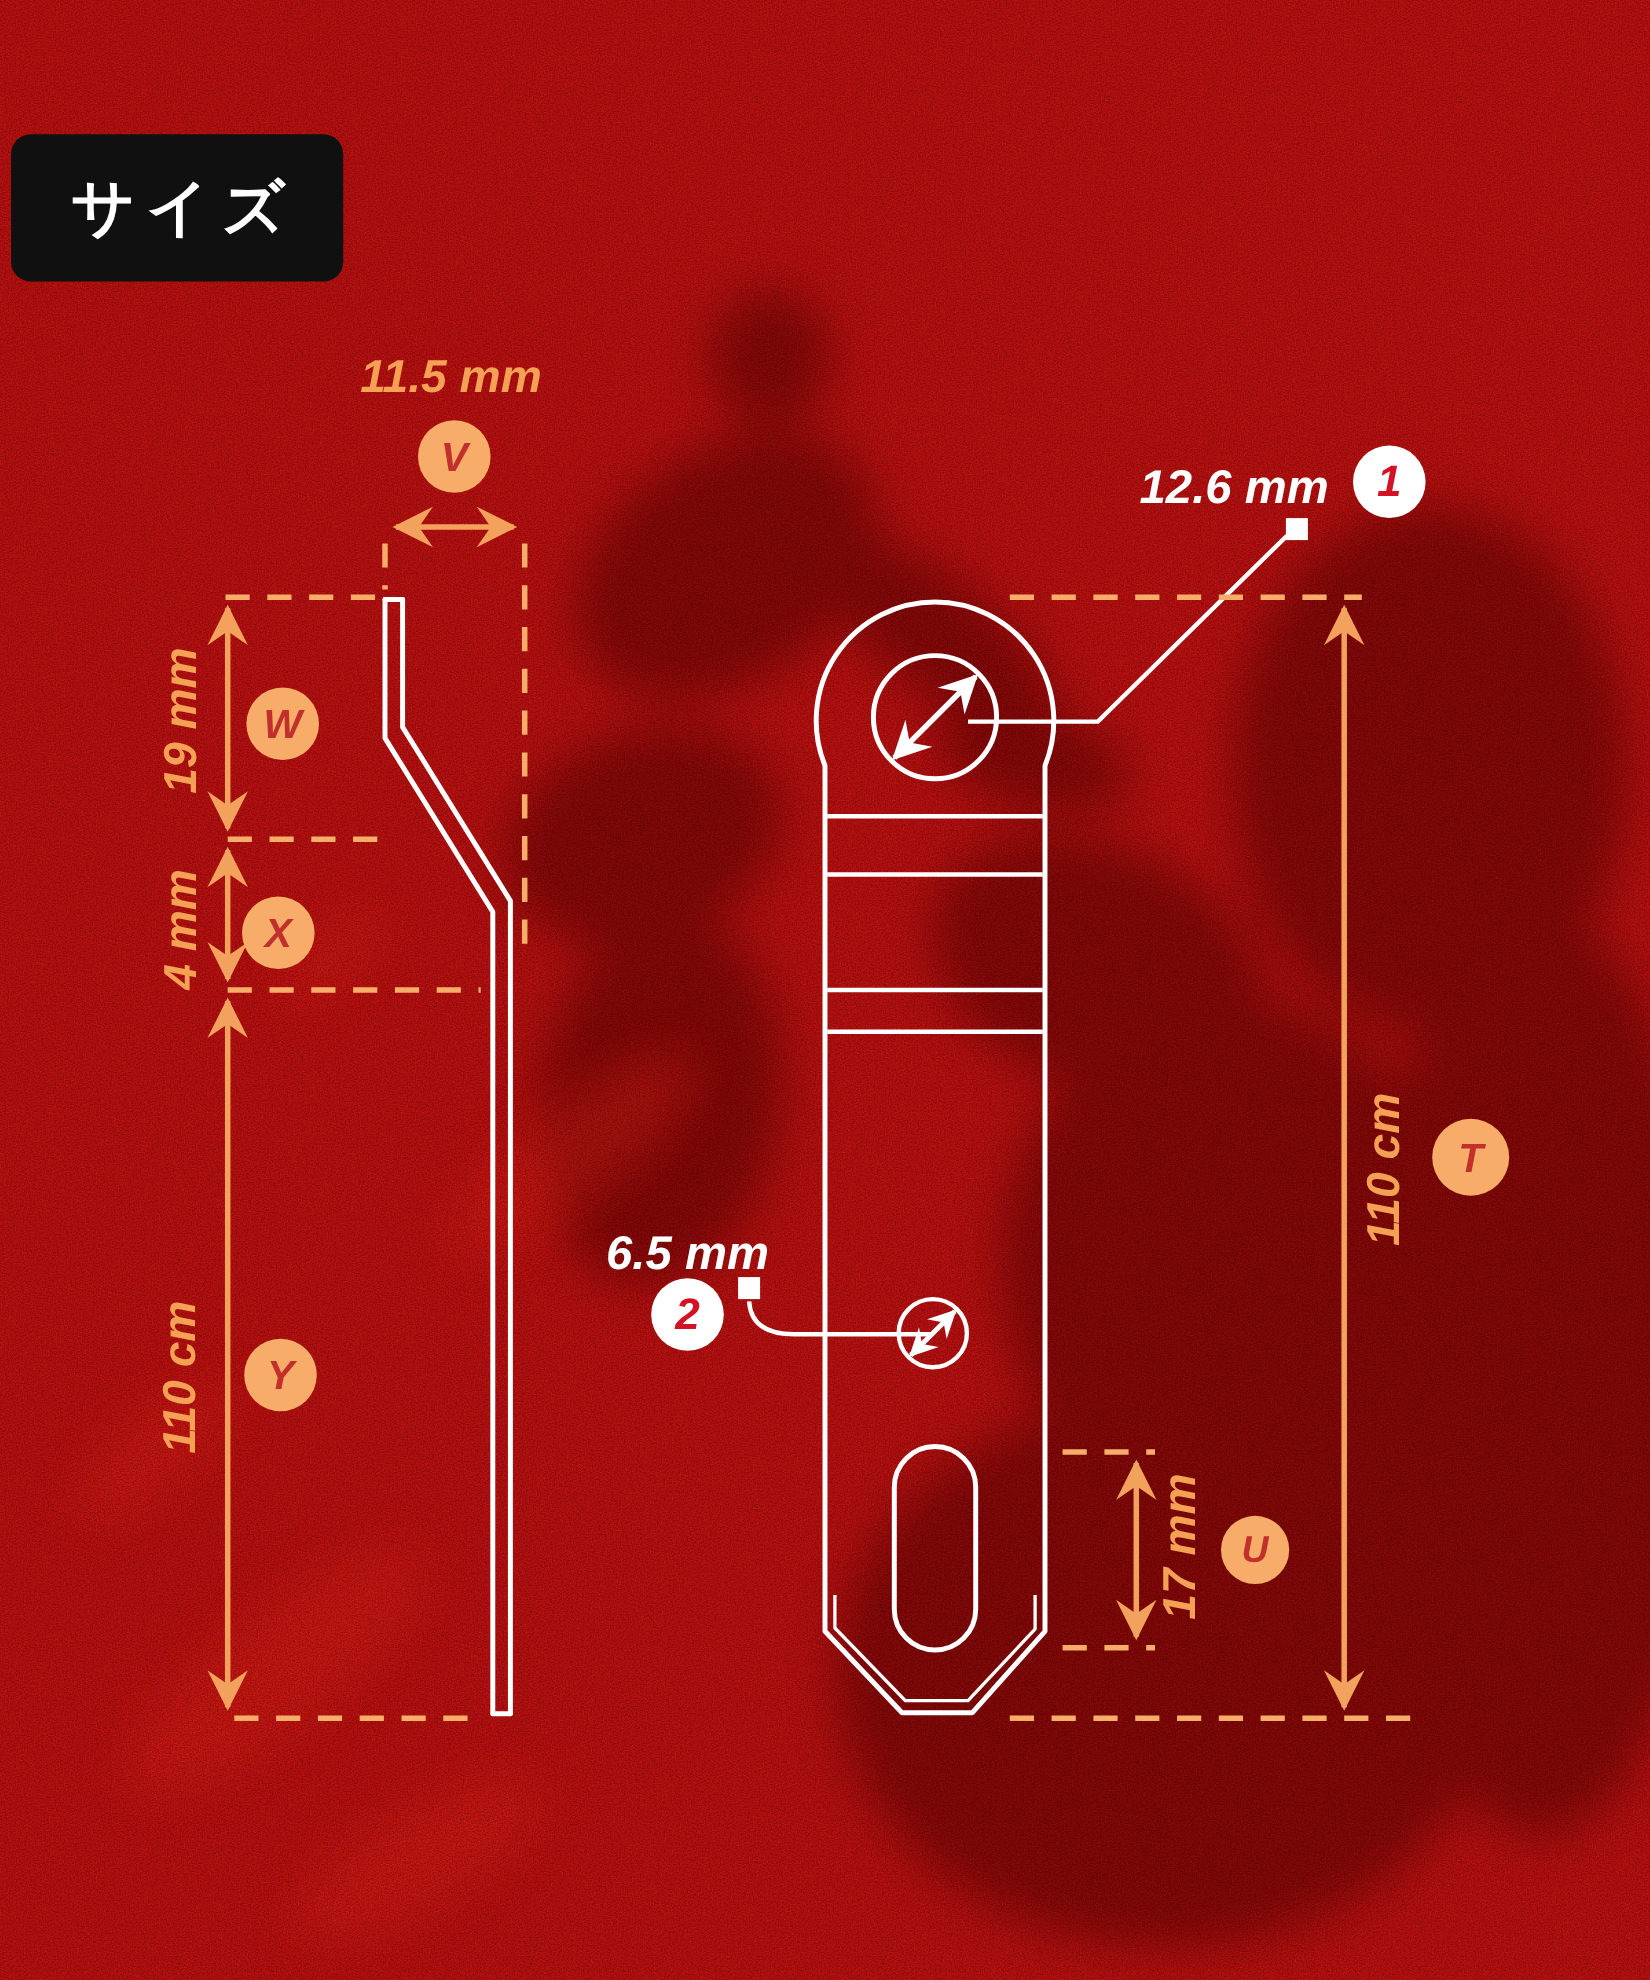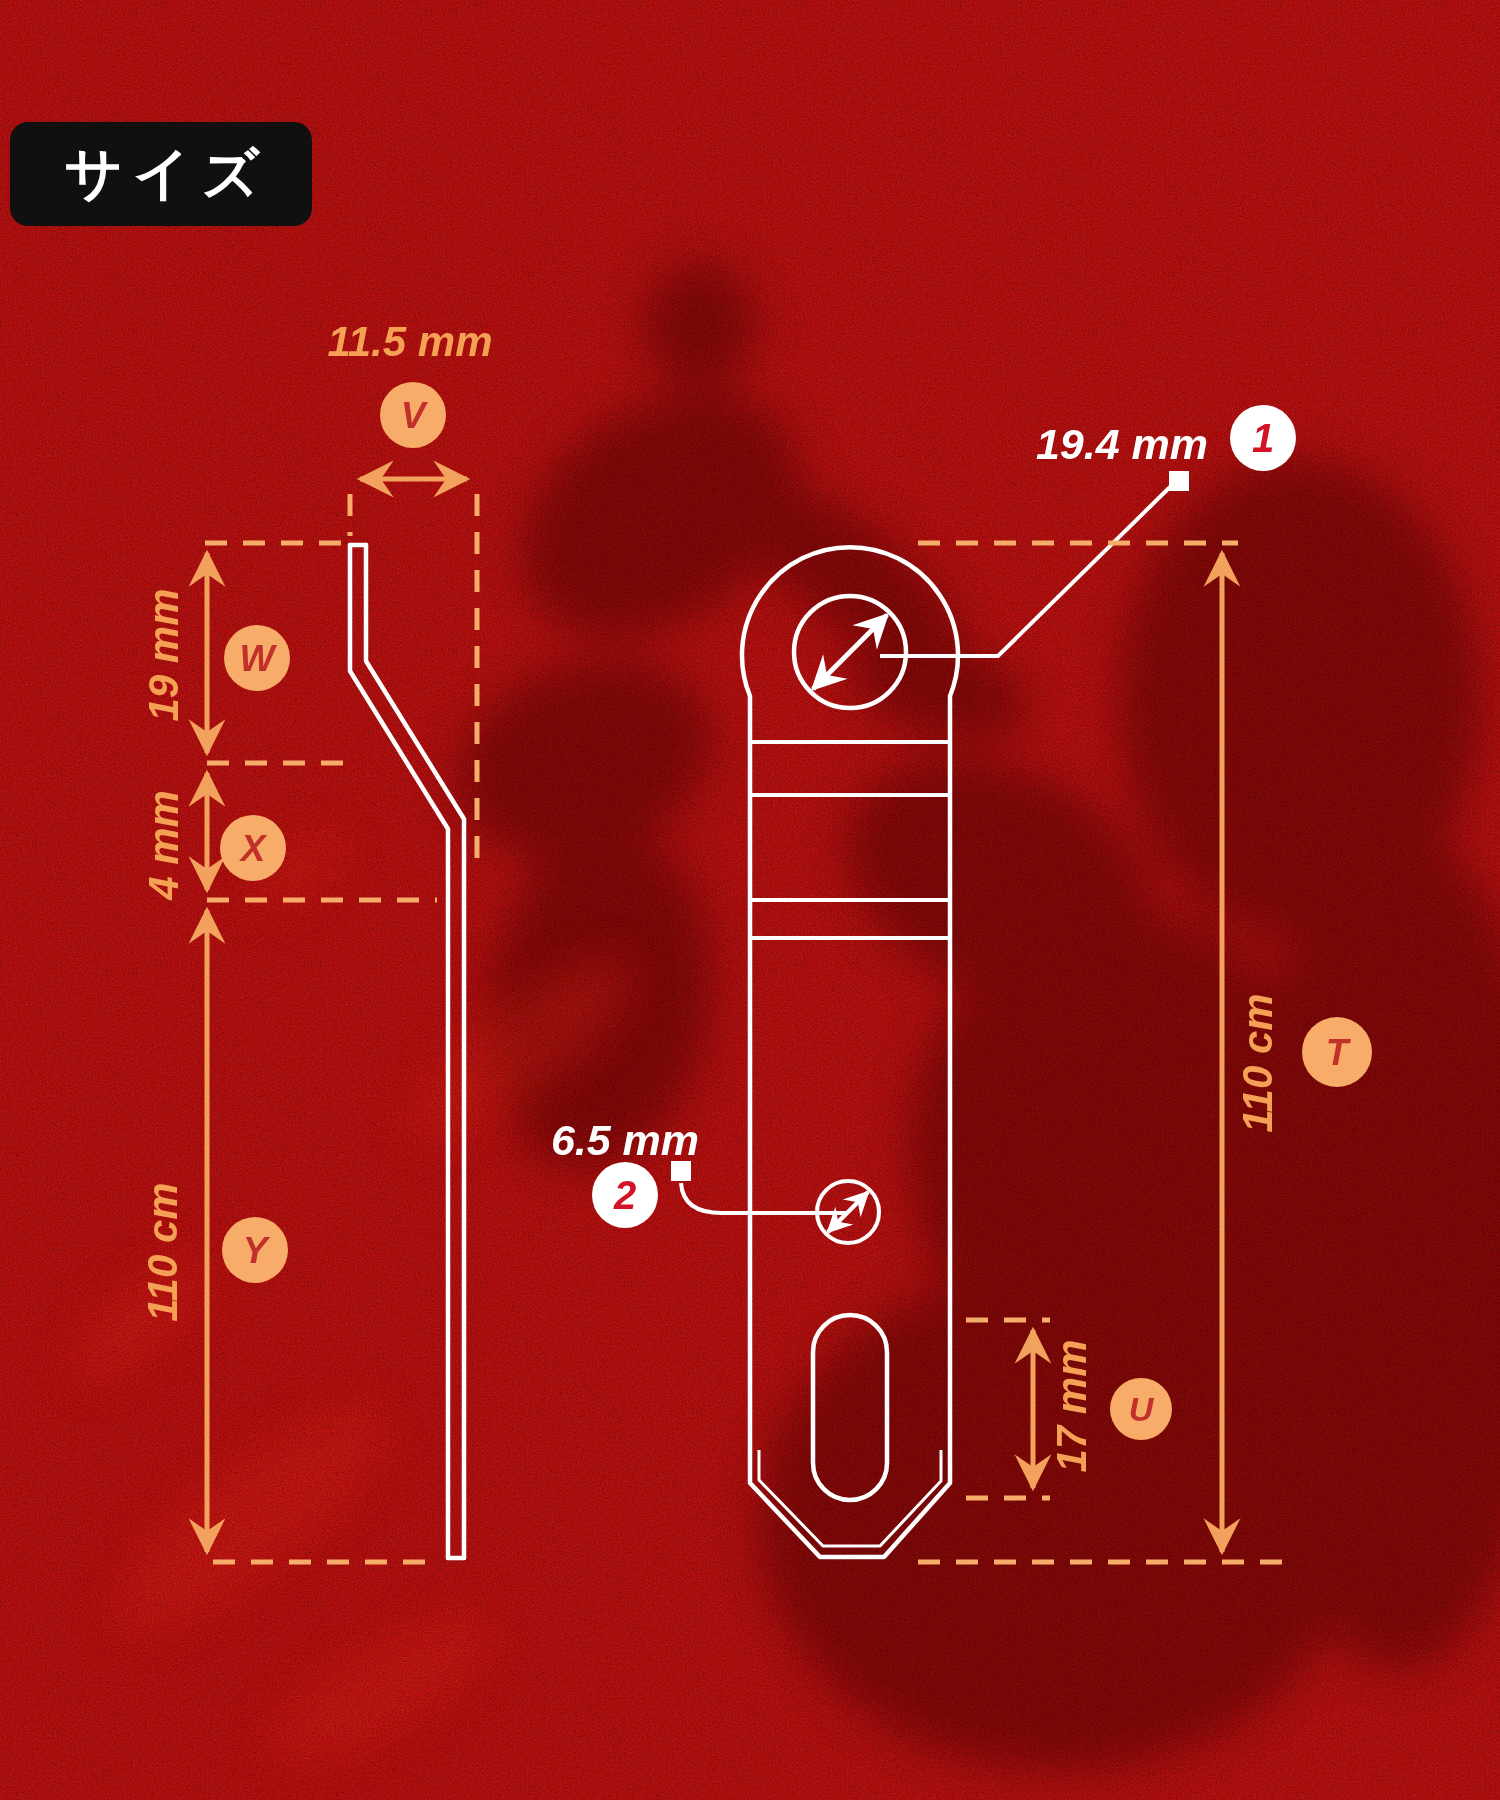--- a/index.html
+++ b/index.html
@@ -18,21 +18,21 @@
   .cbadge{
     position:absolute;border-radius:50%;transform:translate(-50%,-50%);
     display:flex;align-items:center;justify-content:center;
     font-style:italic;font-weight:800;line-height:1;
   }
   .cbadge.orange{width:66px;height:66px;background:#F8AC69;color:#C2302C;font-size:37px;}
   .cbadge.small{width:62px;height:62px;font-size:34px;}
   .cbadge.big{width:70px;height:70px;}
   .cbadge.white{width:66px;height:66px;background:#ffffff;color:#D31226;font-size:40px;}
   .title-badge{
-    position:absolute;left:10px;top:122px;width:302px;height:104px;
+    position:absolute;left:10px;top:122px;width:302px;height:134px;
     background:#101010;border-radius:18px;
     display:flex;align-items:center;justify-content:center;
   }
   .title-badge span{
     color:#ffffff;font-size:57px;font-weight:800;letter-spacing:10px;
     padding-left:12px;font-family:"DejaVu Sans","Liberation Sans",sans-serif;
   }
 </style>
 </head>
 <body>
@@ -154,21 +154,21 @@
 
   <div class="lbl orange rot" style="left:164px;top:655px;">19 mm</div>
   <div class="cbadge orange" style="left:257px;top:658px;">W</div>
 
   <div class="lbl orange rot" style="left:164px;top:845px;">4 mm</div>
   <div class="cbadge orange" style="left:253px;top:848px;">X</div>
 
   <div class="lbl orange rot" style="left:163px;top:1252px;">110 cm</div>
   <div class="cbadge orange" style="left:255px;top:1250px;">Y</div>
 
-  <div class="lbl white" style="left:1122px;top:444px;">19.4 mm</div>
+  <div class="lbl white" style="left:1122px;top:444px;">12.6 mm</div>
   <div class="cbadge white" style="left:1263px;top:438px;">1</div>
 
   <div class="lbl white" style="left:625px;top:1140px;">6.5 mm</div>
   <div class="cbadge white" style="left:625px;top:1195px;">2</div>
 
   <div class="lbl orange rot" style="left:1072px;top:1406px;">17 mm</div>
   <div class="cbadge orange small" style="left:1141px;top:1409px;">U</div>
 
   <div class="lbl orange rot" style="left:1258px;top:1063px;">110 cm</div>
   <div class="cbadge orange big" style="left:1337px;top:1052px;">T</div>

